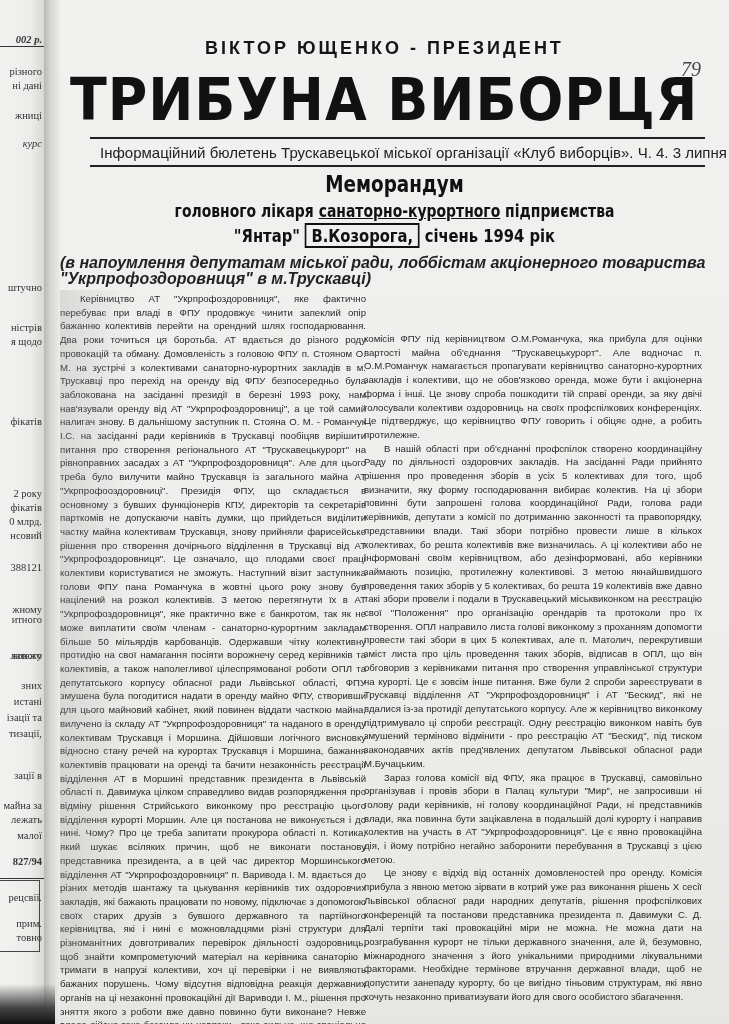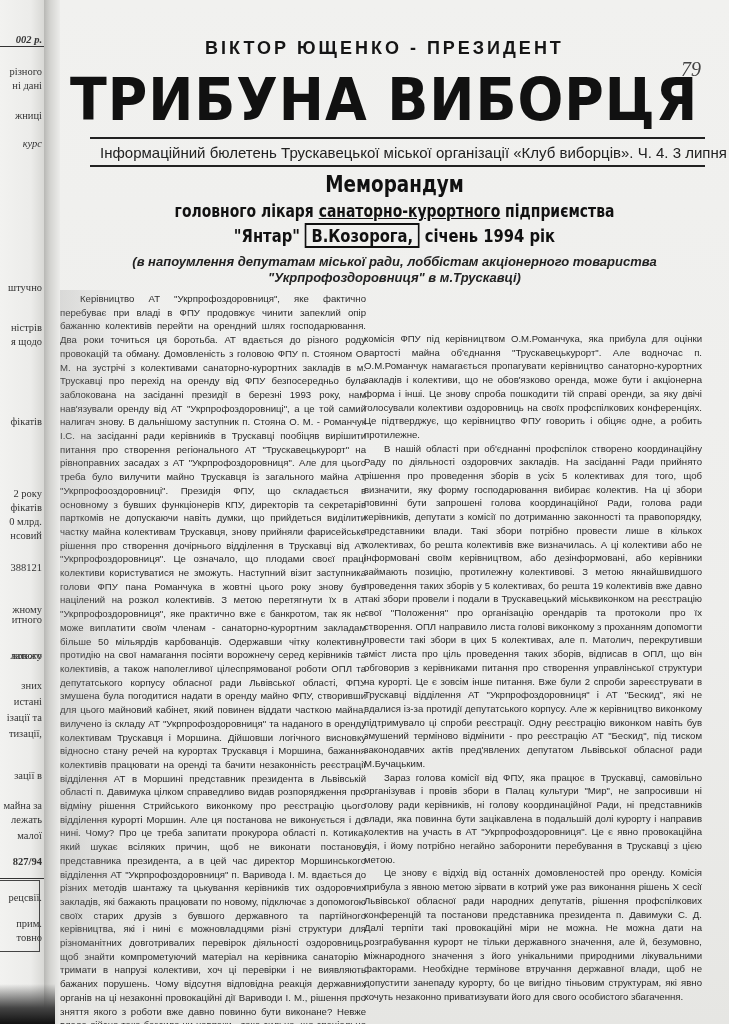--- a/index.html
+++ b/index.html
@@ -58,22 +58,22 @@
     .headline {
       position: absolute; left: 0; width: 669px; text-align: center;
       font-family: "DejaVu Sans", sans-serif; font-weight: bold; color: #111;
     }
     .h-main { top: 171px; font-size: 23px; transform: scaleX(0.8); letter-spacing: 0; }
     .h-sub1 { top: 201px; font-size: 17px; transform: scaleX(0.82); }
     .h-sub2 { top: 225px; font-size: 18px; transform: scaleX(0.82); }
     .h-sub2 .boxed { border: 2px solid #111; padding: 0 6px; margin: 0 6px; }
     .h-sub1 .ul { text-decoration: underline; }
     .subnote {
-      position: absolute; left: 0; width: 669px; text-align: center;
-      font-size: 13px; font-weight: bold; font-style: italic; color: #222;
+      position: absolute; left: 0; width: 669px; 
+      font-size: 16px; font-weight: bold; font-style: italic; color: #222;
     }
     .sn1 { top: 254px; }
     .sn2 { top: 270px; }
     .col {
       position: absolute; top: 292px; width: 300px;
       font-size: 9.6px; line-height: 13.7px; color: #2a2a2a;
       text-align: justify;
     }
     .col p { margin: 0; text-indent: 20px; }
     .col p.cont { text-indent: 0; }

